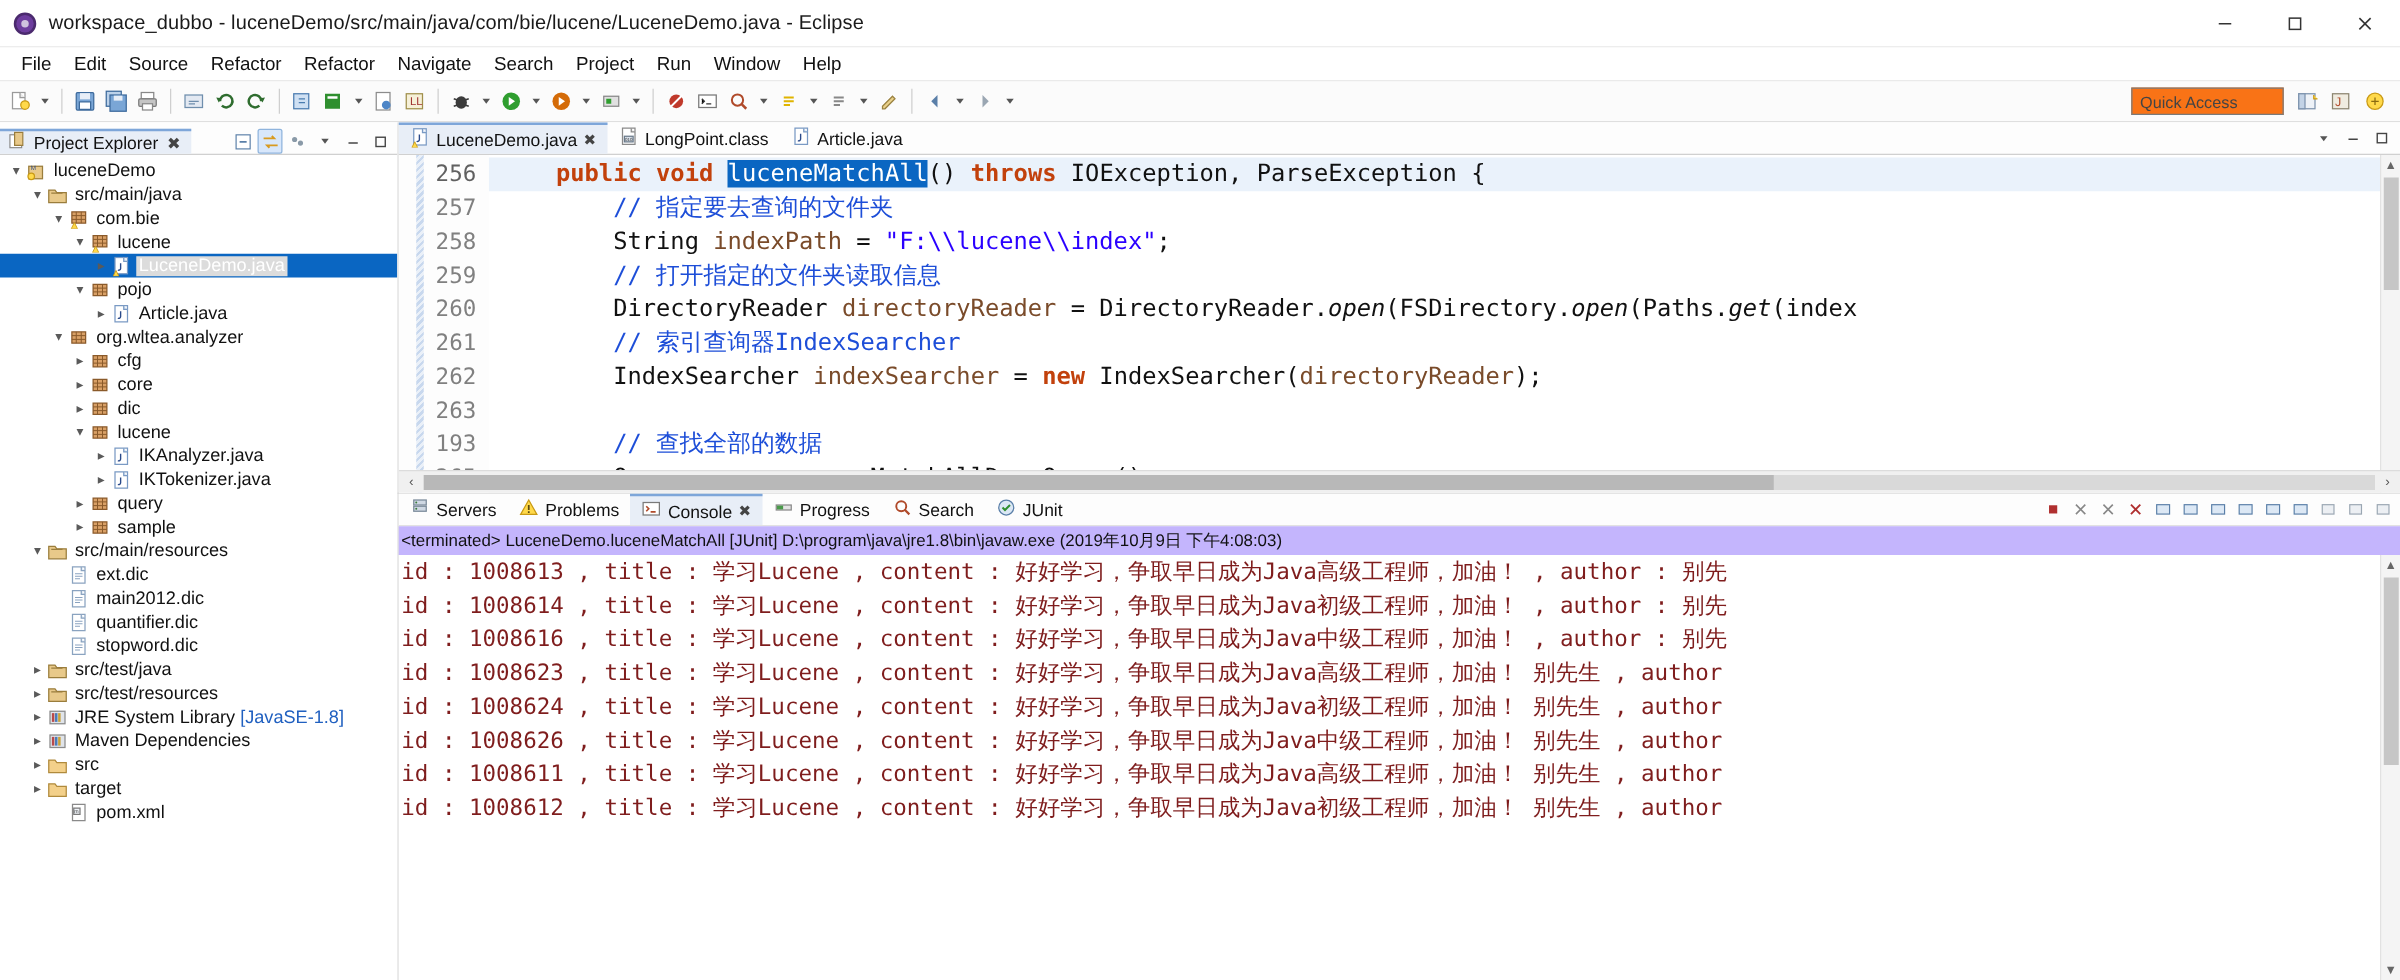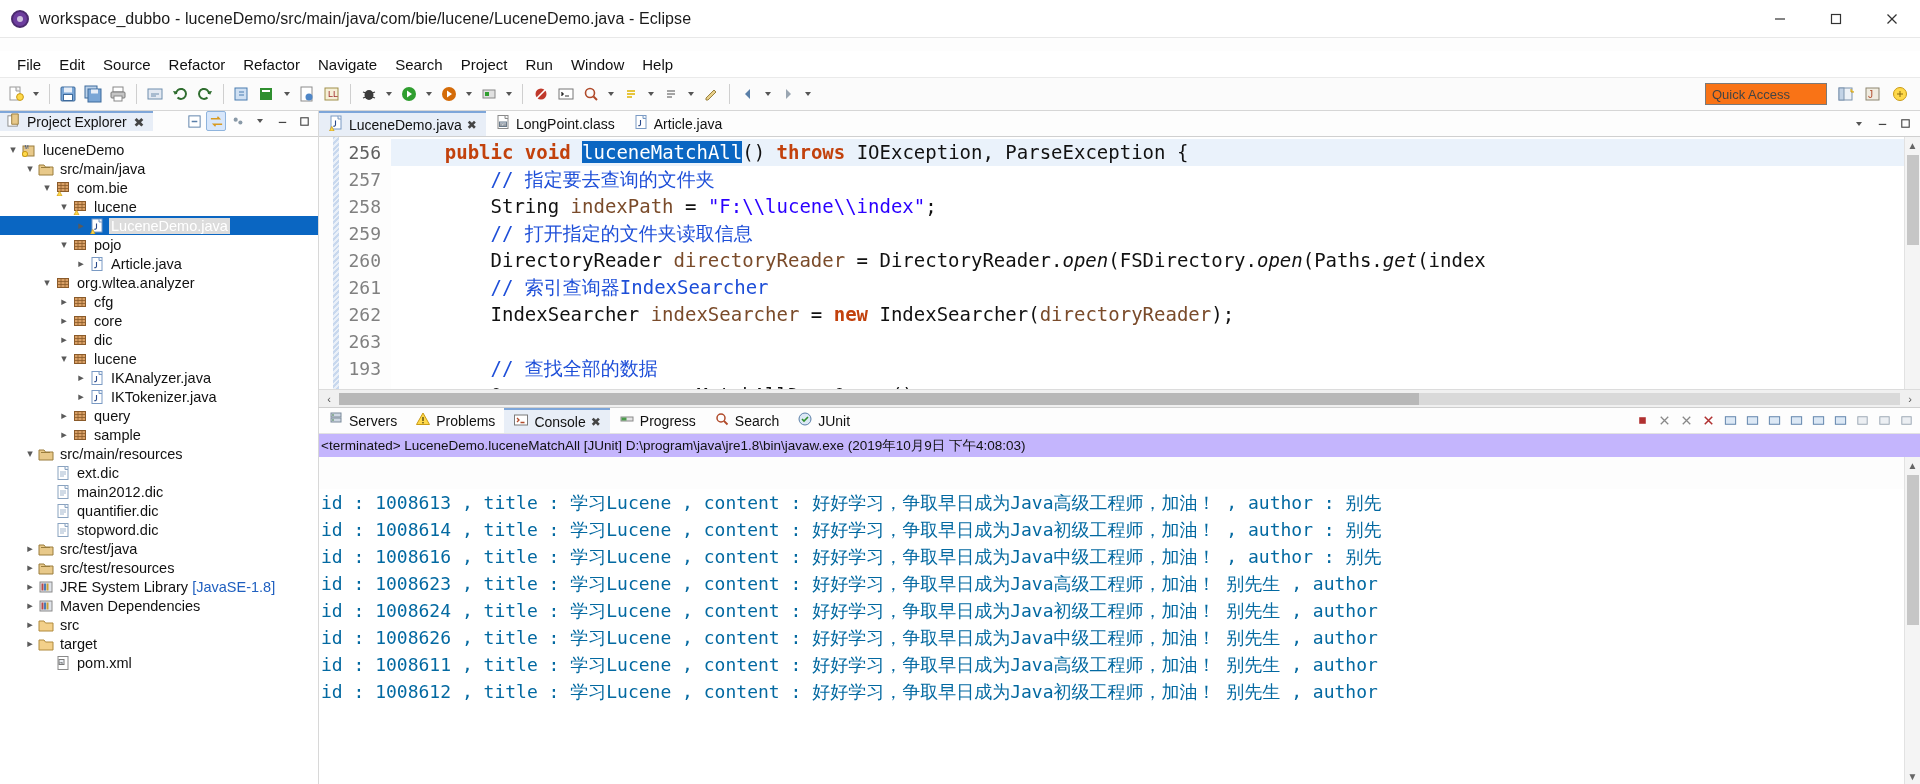--- a/index.html
+++ b/index.html
@@ -33,21 +33,21 @@
   .winbtn {
     width: 56px; height: 38px; display:flex; align-items:center; justify-content:center;
     font-size: 17px; color:#333; cursor: default;
   }
   .winbtn svg { display:block; }
 
   
   .menubar {
     height: 26px; min-height:26px; background:#ffffff;
     display:flex; align-items:center; padding-left: 8px;
-    font-size: 15px; color:#111;margin-top:13px;
+    font-size: 15px; color:#111;
   }
   .menuitem { padding: 2px 9px; white-space: nowrap; }
 
   
   .toolbar {
     height: 34px; min-height:34px; background:#fbfbfb;
     border-top: 1px solid #eaeaea; border-bottom: 1px solid #d6d6d6;
     display:flex; align-items:center; padding: 0 4px; gap: 1px;
   }
   .tgroup { display:flex; align-items:center; gap:1px; }
@@ -63,21 +63,21 @@
   .persp {
     display:flex; align-items:center; gap:3px; margin-right:4px;
   }
 
   
   .main { flex:1; display:flex; min-height:0; background:#fdfdfd; }
 
   
   .left { width: 318px; min-width:318px; display:flex; flex-direction:column; background:#fff; }
   .viewtabbar {
-    height: 26px; min-height:26px; display:flex; align-items:flex-start;
+    height: 26px; min-height:26px; display:flex; align-items:flex-end;
     border-bottom: 1px solid #d0d0d0; background:#fdfdfd;
   }
   .viewtab {
     display:flex; align-items:center; gap:5px; padding: 0 8px 0 7px;
     background:#e8eef7; font-size:14px; color:#111;
     border-top: 2px solid #7ea6d9;
   }
   .viewtab .x { font-size: 13px; color:#444; margin-left:2px; }
   .viewtools { flex:1; display:flex; align-items:center; justify-content:flex-end; gap:2px; padding-right:4px; }
   .vtbtn { width:20px;height:20px;display:flex;align-items:center;justify-content:center;border-radius:2px; }
@@ -142,22 +142,22 @@
   
   .consolewrap { flex:1; display:flex; flex-direction:column; min-height:0; border-left:1px solid #d8d8d8; border-top:1px solid #cfcfcf; }
   .ctabbar { height:26px; min-height:26px; display:flex; align-items:stretch; background:#fdfdfd; border-bottom:1px solid #e2e2e2; }
   .ctab { display:flex; align-items:center; gap:5px; padding:0 9px; font-size:14px; color:#111; }
   .ctab.active { background:#e8eef7; border-top:2px solid #7ea6d9; }
   .ctab .x { font-size:12px; color:#444; }
   .ctools { flex:1; display:flex; align-items:center; justify-content:flex-end; gap:2px; padding-right:4px; }
   .cterm { font-size:13.5px; color:#111; padding: 3px 0 2px 2px; background:#c4b5fd; white-space:nowrap; }
   .consolebody {
     flex:1; min-height:0; overflow:hidden; background:#fff; position:relative;
-    font-family: "DejaVu Sans Mono", monospace; font-size: 18px; color:#0369a1;
-    padding-left: 2px; white-space: pre; margin-top: 32px;
+    font-family: "DejaVu Sans Mono", monospace; font-size: 18px; color:#7f1d1d;
+    padding-left: 2px; white-space: pre;
   }
   .oline { height: 27px; line-height: 27px; }
   .cvscroll {
     width:16px; background:#f4f4f4; display:flex; flex-direction:column; align-items:center;
     border-left:1px solid #e2e2e2; font-size:10px; color:#666;
   }
 </style>
 </head>
 <body>
 

